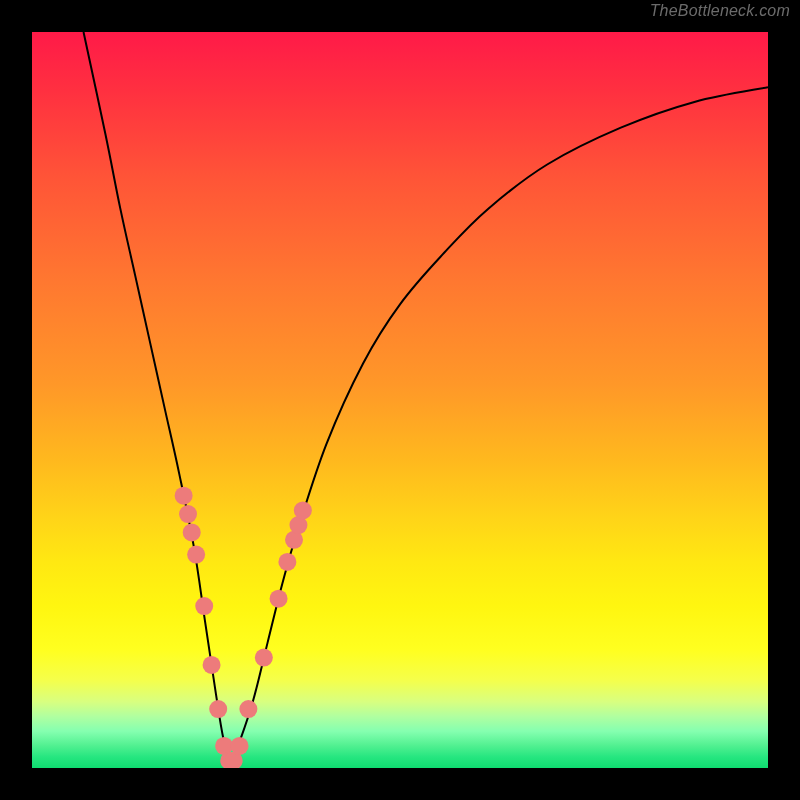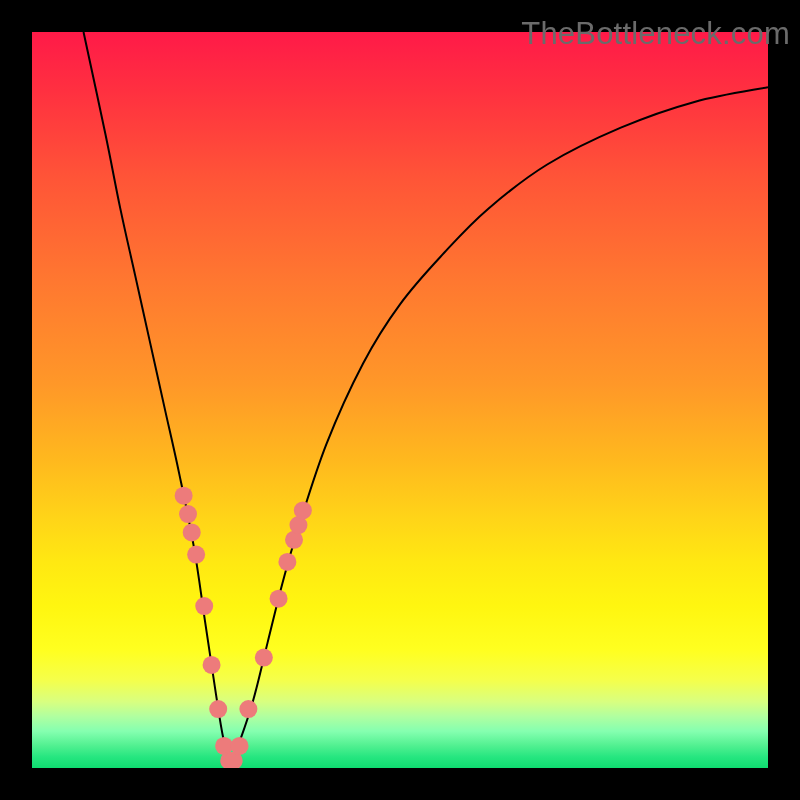--- a/index.html
+++ b/index.html
@@ -48,27 +48,28 @@
   svg.curve {
     position: absolute;
     left: 0;
     top: 0;
     width: 736px;
     height: 736px;
     overflow: visible;
   }
   .watermark {
     position: absolute;
-    top: 16px;
+    top: 2px;
     right: 10px;
     color: #6b6b6b;
-    font-size: 31px;
+    font-size: 16px;
     font-weight: 500;
     letter-spacing: 0.2px;
     user-select: none;
+    font-style: italic;
   }
 </style>
 </head>
 <body>
 
 <div class="frame">
   <div class="plot-area">
 
     <svg class="curve" viewBox="0 0 736 736" preserveAspectRatio="none">
       <g>

